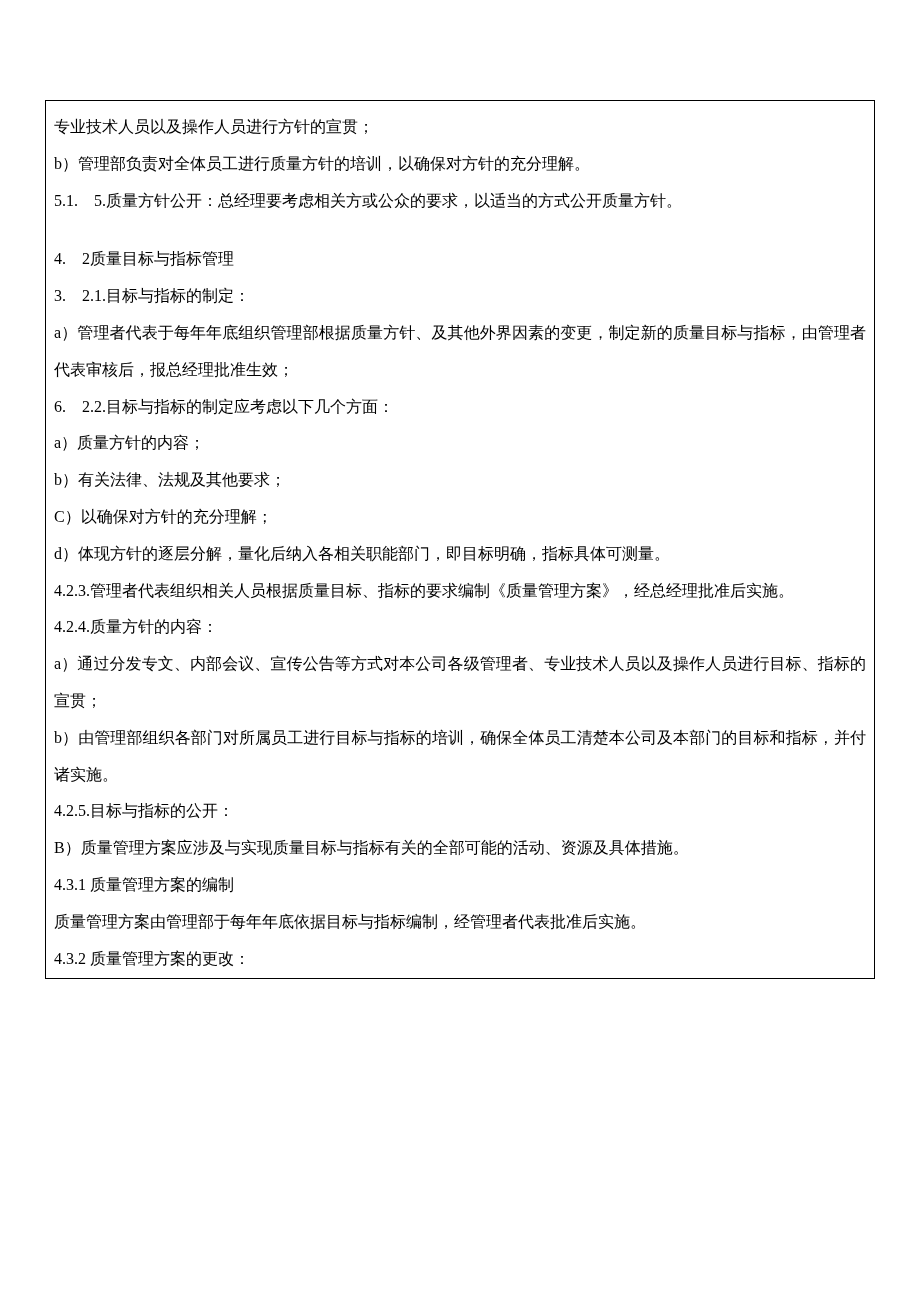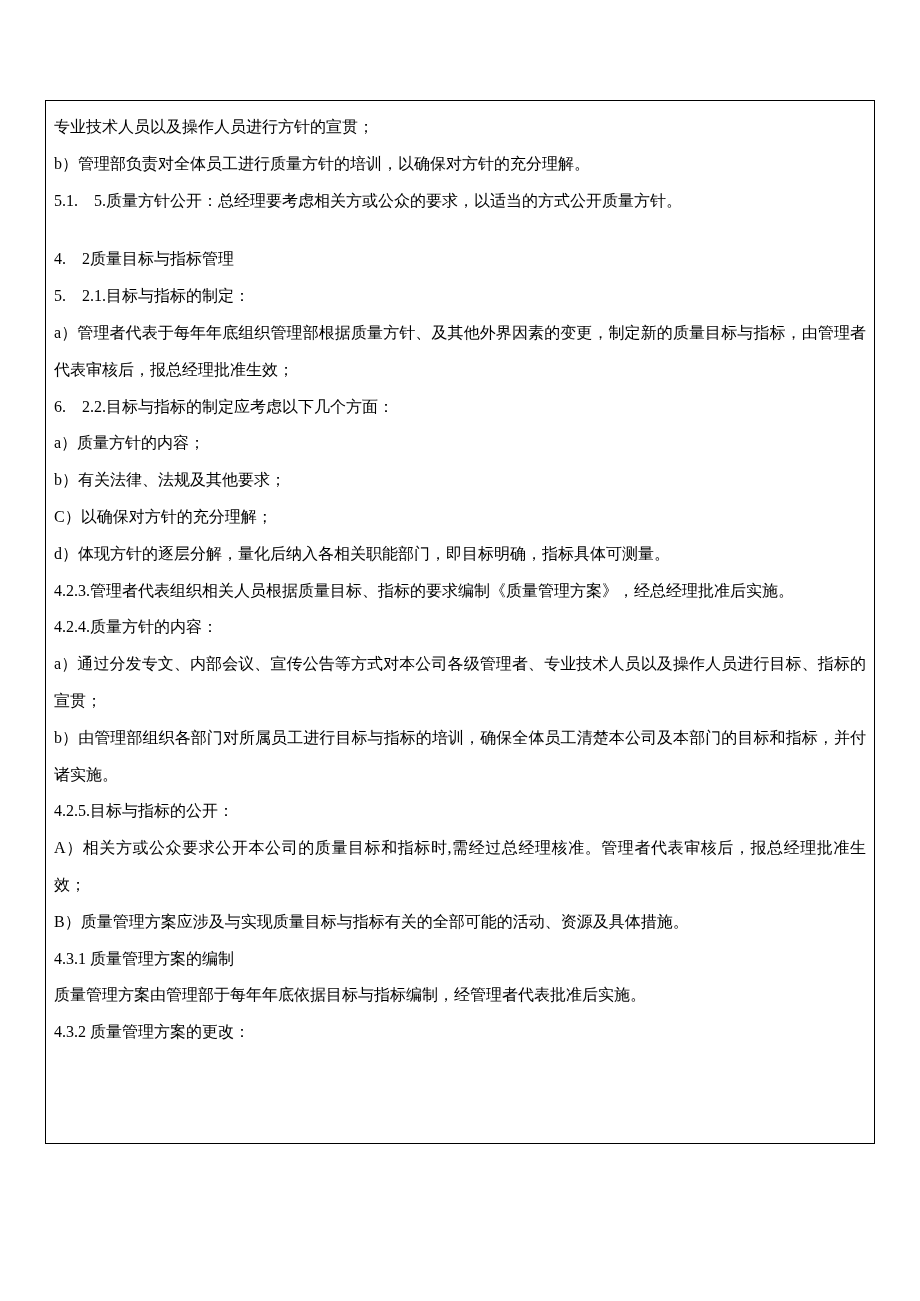--- a/index.html
+++ b/index.html
@@ -10,51 +10,50 @@
     body {
       background: #ffffff;
       font-family: "SimSun", "宋体", serif;
       width: 920px;
       height: 1301px;
       padding: 100px 45px 150px 45px;
     }
     .page {
       border: 1px solid #000;
       padding: 8px 8px;
-      height: 1044px;
+      height: 879px;
     }
     .line {
       font-size: 16px;
       line-height: 2.3;
       color: #000;
       text-align: justify;
     }
     .spacer {
       height: 22px;
     }
   </style>
 </head>
 <body>
 
 <div class="page">
   <div class="line">专业技术人员以及操作人员进行方针的宣贯；</div>
   <div class="line">b）管理部负责对全体员工进行质量方针的培训，以确保对方针的充分理解。</div>
   <div class="line">5.1.　5.质量方针公开：总经理要考虑相关方或公众的要求，以适当的方式公开质量方针。</div>
   <div class="spacer"></div>
   <div class="line">4.　2质量目标与指标管理</div>
-  <div class="line">5.　2.1.目标与指标的制定：</div>
+  <div class="line">3.　2.1.目标与指标的制定：</div>
   <div class="line">a）管理者代表于每年年底组织管理部根据质量方针、及其他外界因素的变更，制定新的质量目标与指标，由管理者代表审核后，报总经理批准生效；</div>
   <div class="line">6.　2.2.目标与指标的制定应考虑以下几个方面：</div>
   <div class="line">a）质量方针的内容；</div>
   <div class="line">b）有关法律、法规及其他要求；</div>
   <div class="line">C）以确保对方针的充分理解；</div>
   <div class="line">d）体现方针的逐层分解，量化后纳入各相关职能部门，即目标明确，指标具体可测量。</div>
   <div class="line">4.2.3.管理者代表组织相关人员根据质量目标、指标的要求编制《质量管理方案》，经总经理批准后实施。</div>
   <div class="line">4.2.4.质量方针的内容：</div>
   <div class="line">a）通过分发专文、内部会议、宣传公告等方式对本公司各级管理者、专业技术人员以及操作人员进行目标、指标的宣贯；</div>
   <div class="line">b）由管理部组织各部门对所属员工进行目标与指标的培训，确保全体员工清楚本公司及本部门的目标和指标，并付诸实施。</div>
   <div class="line">4.2.5.目标与指标的公开：</div>
-  <div class="line">A）相关方或公众要求公开本公司的质量目标和指标时,需经过总经理核准。管理者代表审核后，报总经理批准生效；</div>
   <div class="line">B）质量管理方案应涉及与实现质量目标与指标有关的全部可能的活动、资源及具体措施。</div>
   <div class="line">4.3.1 质量管理方案的编制</div>
   <div class="line">质量管理方案由管理部于每年年底依据目标与指标编制，经管理者代表批准后实施。</div>
   <div class="line">4.3.2 质量管理方案的更改：</div>
 </div>
 
 </body></html>

